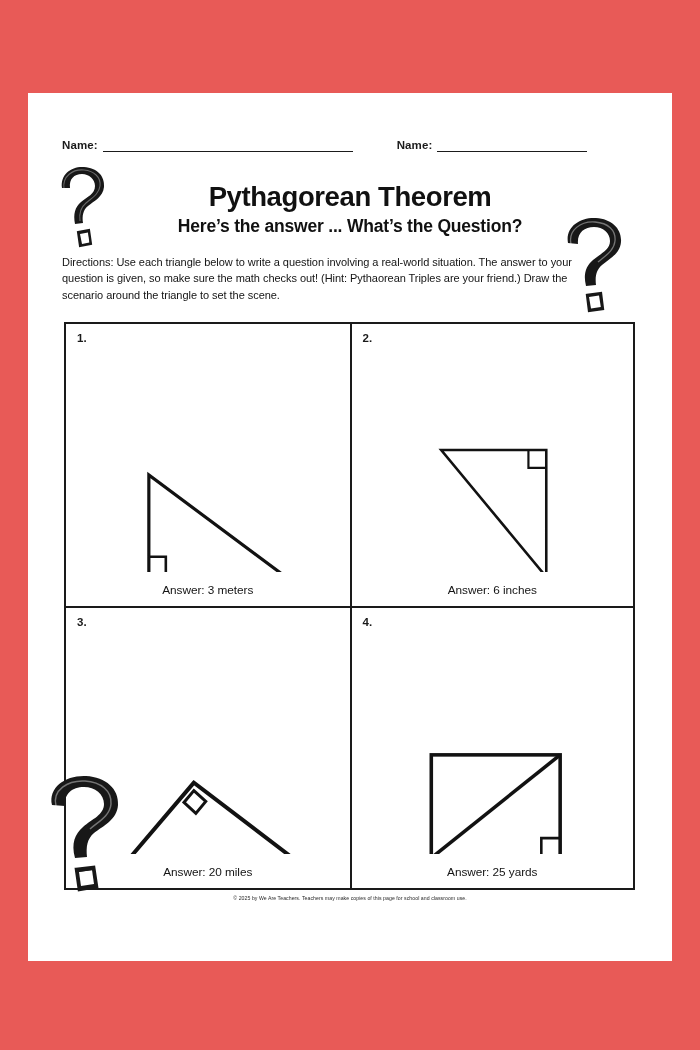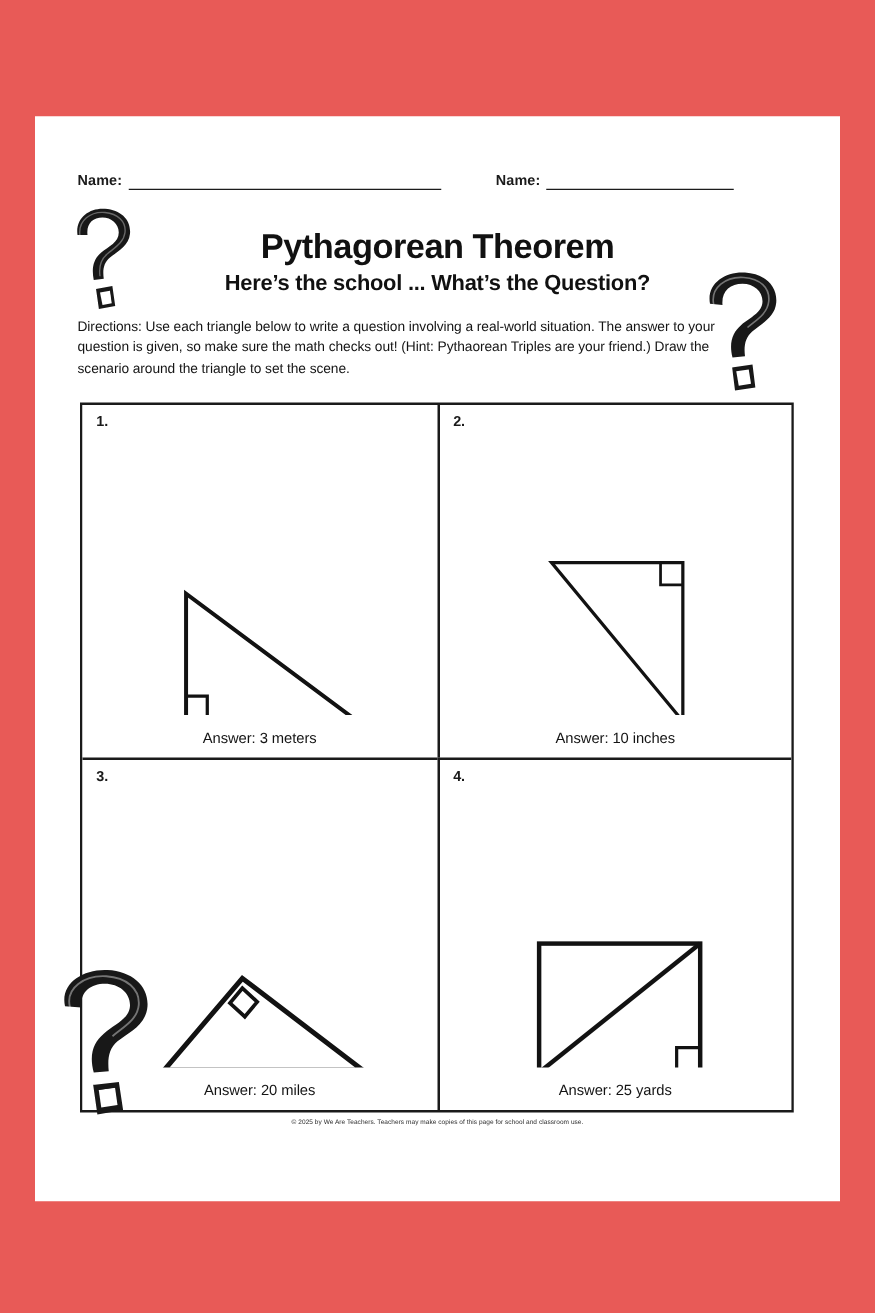--- a/index.html
+++ b/index.html
@@ -151,21 +151,21 @@
   <div class="namedate">
     <span class="nd-label">Name:</span>
     <span class="nd-rule name"></span>
     <span class="nd-gap"></span>
     <span class="nd-label">Name:</span>
     <span class="nd-rule date"></span>
   </div>
 
   <div class="title-block">
     <h1 class="title">Pythagorean Theorem</h1>
-    <h2 class="subtitle">Here’s the school ... What’s the Question?</h2>
+    <h2 class="subtitle">Here’s the answer ... What’s the Question?</h2>
   </div>
 
   <p class="directions">Directions: Use each triangle below to write a question involving a real-world situation. The answer to your question is given, so make sure the math checks out! (Hint: Pythaorean Triples are your friend.) Draw the scenario around the triangle to set the scene.</p>
 
   <div class="doodle doodle-tl">
     <svg viewBox="0 0 58 86" xmlns="http://www.w3.org/2000/svg">
       <path d="M8 24 C6 10 18 2 30 3 C43 4 51 12 50 23 C49 33 40 37 34 42 C29 46 28 52 29 59
                L21 60 C19 50 21 43 27 38 C33 33 41 30 41 22 C41 15 35 10 28 10 C20 10 15 15 16 24 Z" fill="#181818"></path>
       <path d="M10 25 C8 12 19 5 30 6 C40 7 47 13 46 22 C45 30 38 34 32 39 C26 44 25 50 26 57" fill="none" stroke="#ffffff" stroke-width="1.1" opacity=".35"></path>
       <path d="M24 68 L35 66 L37 80 L26 82 Z" fill="#181818"></path>
@@ -199,21 +199,21 @@
     </div>
 
     <div class="cell c2">
       <span class="cell-num">2.</span>
       <div class="figure">
         <svg viewBox="0 0 284 230" preserveAspectRatio="xMidYMid meet" xmlns="http://www.w3.org/2000/svg">
           <polygon points="90,108 196,108 196,236" fill="none" stroke="#121212" stroke-width="2.6" stroke-linejoin="miter"></polygon>
           <polyline points="178,108 178,126 196,126" fill="none" stroke="#121212" stroke-width="2.2"></polyline>
         </svg>
       </div>
-      <div class="answer">Answer: 10 inches</div>
+      <div class="answer">Answer: 6 inches</div>
     </div>
 
     <div class="cell c3">
       <span class="cell-num">3.</span>
       <div class="figure">
         <svg viewBox="0 0 284 230" preserveAspectRatio="xMidYMid meet" xmlns="http://www.w3.org/2000/svg">
           <polygon points="128,158 65,232 225,232" fill="none" stroke="#121212" stroke-width="4" stroke-linejoin="miter"></polygon>
           <polygon points="128,166 140,177 130,189 118,178" fill="none" stroke="#121212" stroke-width="3"></polygon>
         </svg>
       </div>

